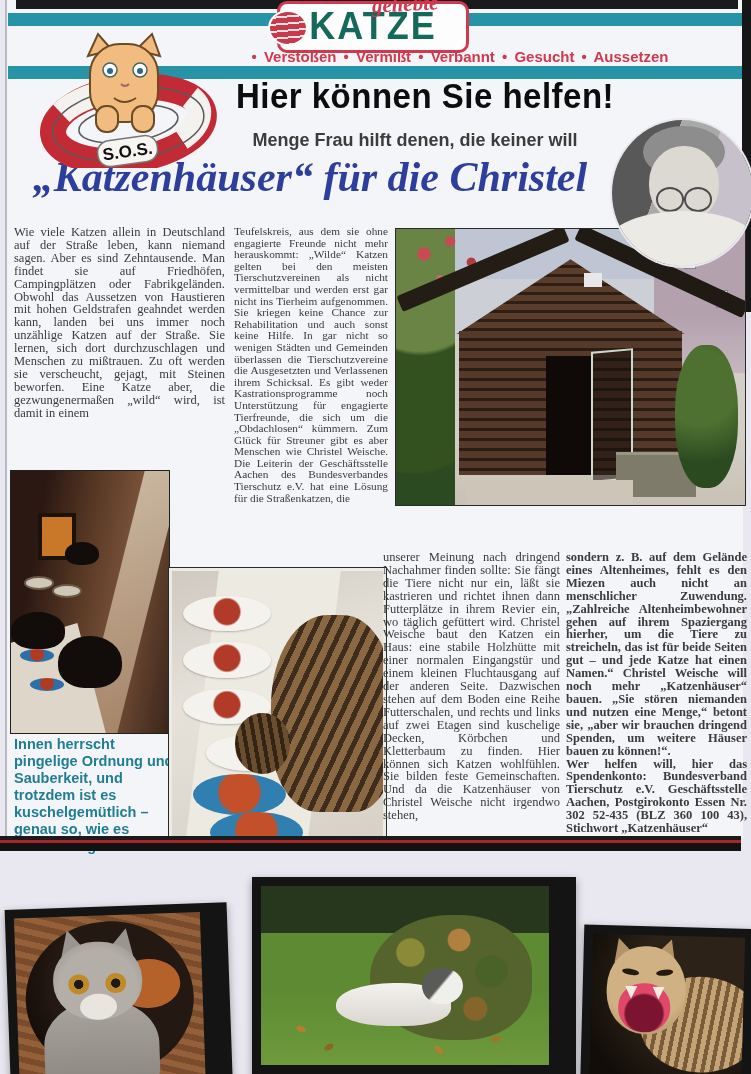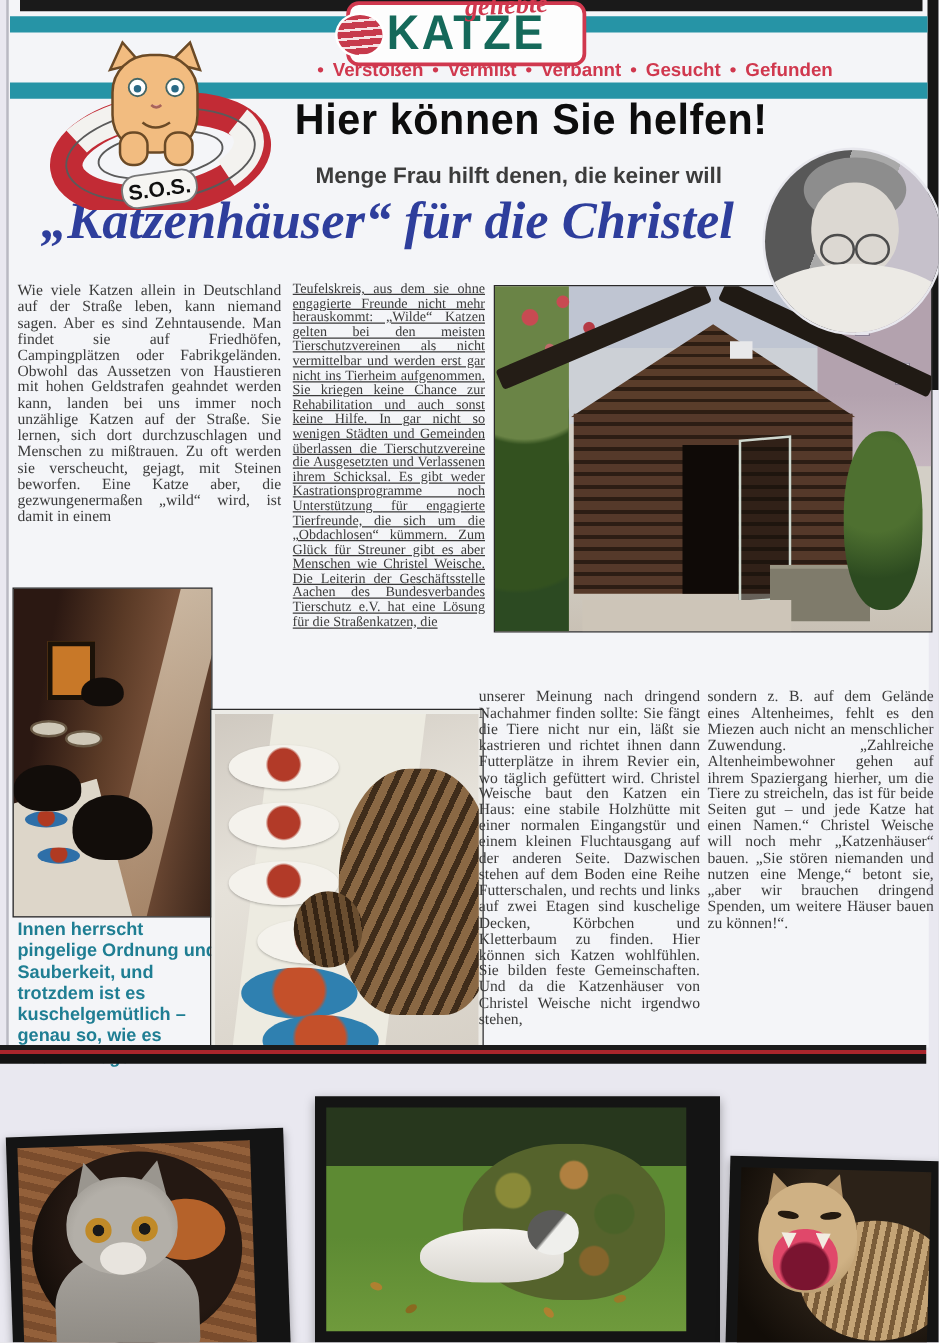--- a/index.html
+++ b/index.html
@@ -45,23 +45,23 @@
   .p-hair{position:absolute;left:22%;top:4%;width:58%;height:36%;background:#8d8d8d;border-radius:50%;}
   .p-face{position:absolute;left:26%;top:18%;width:50%;height:52%;background:#dcd8d2;border-radius:48%;}
   .p-gl{position:absolute;top:46%;width:17%;height:14%;border:2px solid #4c4c4c;border-radius:50%;}
   .p-gl.l{left:31%;} .p-gl.r{left:51%;}
   .p-smile{position:absolute;left:42%;top:66%;width:16%;height:7%;border-bottom:2px solid #6a6156;border-radius:50%;}
   .p-hood{position:absolute;left:-8%;top:62%;width:116%;height:55%;background:#eceae5;border-radius:50% 50% 0 0;}
   
   .bodytxt{font-family:"Liberation Serif",serif;color:#3b3b3b;text-align:justify;
     font-size:12.5px;line-height:12.9px;overflow:hidden;hyphens:auto;}
   #col1{left:14px;top:226px;width:211px;height:244px;}
-  #col2{left:234px;top:226px;width:154px;height:338px;font-size:11.3px;line-height:11.6px;text-decoration:underline;}
+  #col2{left:234px;top:226px;width:154px;height:338px;font-size:11.3px;line-height:11.6px;}
   #col3{left:383px;top:551px;width:177px;height:296px;}
-  #col4{left:566px;top:551px;width:181px;height:296px;}
+  #col4{left:566px;top:551px;width:181px;height:296px;font-weight:bold;}
   #col4 p{margin:0;}
   
   #cap-house{left:381px;top:506px;width:364px;color:#2b2b2b;font-weight:bold;
     font-size:13.5px;line-height:16px;}
   #cap-interior{left:14px;top:736px;width:166px;color:#1f7e93;font-weight:bold;
     font-size:14.5px;line-height:17px;}
   
   .photo{overflow:hidden;}
   #ph-house{left:395px;top:228px;width:349px;height:276px;border:1px solid #2a2a2a;
     background:linear-gradient(#bfc5d2 0 18%,#ccd0d6 18% 40%,#d3cfc6 40% 75%,#c9c1b5);}
@@ -182,21 +182,21 @@
   <div class="abs" id="edge-top"></div>
   <div class="abs" id="edge-right"></div>
 
   <div class="abs tealbar" id="teal1"></div>
   <div class="abs tealbar" id="teal2"></div>
   <div class="abs" id="logo-box">
     <div class="abs" id="logo-badge"></div>
     <div class="abs" id="logo-geliebte">geliebte</div>
     <div id="logo-katze">KATZE</div>
   </div>
-  <div class="abs" id="tagline">• Verstoßen • Vermißt • Verbannt • Gesucht • Gefunden</div>
+  <div class="abs" id="tagline">• Verstoßen • Vermißt • Verbannt • Gesucht • Aussetzen</div>
   <div class="abs" id="headline">Hier können Sie helfen!</div>
 
   <svg class="abs" id="sos" viewBox="0 0 195 142">
     <g transform="rotate(-8 100 95)">
       <ellipse cx="100" cy="98" rx="76" ry="36" fill="none" stroke="#c22b35" stroke-width="26"></ellipse>
       <path d="M 35 78 A 76 36 0 0 1 100 62" fill="none" stroke="#f3f2ef" stroke-width="24"></path>
       <path d="M 165 80 A 76 36 0 0 1 150 120" fill="none" stroke="#f3f2ef" stroke-width="24"></path>
       <ellipse cx="100" cy="98" rx="76" ry="36" fill="none" stroke="#5a5a5a" stroke-width="1.5"></ellipse>
       <ellipse cx="100" cy="98" rx="50" ry="18" fill="none" stroke="#5a5a5a" stroke-width="1.5"></ellipse>
     </g>
@@ -275,20 +275,21 @@
     <div class="f-plate" style="top:60%;left:16%;"></div>
     <div class="f-cat"></div>
     <div class="f-head"></div>
     <div class="f-bowl" style="left:10%;top:74%;"></div>
     <div class="f-bowl" style="left:18%;top:88%;"></div>
   </div>
 
   <div class="abs bodytxt" id="col3">unserer Meinung nach dringend Nachahmer finden sollte: Sie fängt die Tiere nicht nur ein, läßt sie kastrieren und richtet ihnen dann Futterplätze in ihrem Revier ein, wo täglich gefüttert wird. Christel Weische baut den Katzen ein Haus: eine stabile Holzhütte mit einer normalen Eingangstür und einem kleinen Fluchtausgang auf der anderen Seite. Dazwischen stehen auf dem Boden eine Reihe Futterschalen, und rechts und links auf zwei Etagen sind kuschelige Decken, Körbchen und Kletterbaum zu finden. Hier können sich Katzen wohlfühlen. Sie bilden feste Gemeinschaften. Und da die Katzenhäuser von Christel Weische nicht irgendwo stehen,</div>
   <div class="abs bodytxt" id="col4">
     <p>sondern z. B. auf dem Gelände eines Altenheimes, fehlt es den Miezen auch nicht an menschlicher Zuwendung. „Zahlreiche Altenheimbewohner gehen auf ihrem Spaziergang hierher, um die Tiere zu streicheln, das ist für beide Seiten gut – und jede Katze hat einen Namen.“ Christel Weische will noch mehr „Katzenhäuser“ bauen. „Sie stören niemanden und nutzen eine Menge,“ betont sie, „aber wir brauchen dringend Spenden, um weitere Häuser bauen zu können!“.</p>
+    <p>Wer helfen will, hier das Spendenkonto: Bundesverband Tierschutz e.V. Geschäftsstelle Aachen, Postgirokonto Essen Nr. 302 52-435 (BLZ 360 100 43), Stichwort „Katzenhäuser“</p>
   </div>
 
   <div class="abs" id="bottom-bar"></div>
 
   <div class="abs bframe" id="bp-left">
     <div class="bl-in">
       <div class="bl-hole"></div>
       <div class="bl-orange"></div>
       <div class="bl-body"></div>
       <div class="bl-earl"></div>

